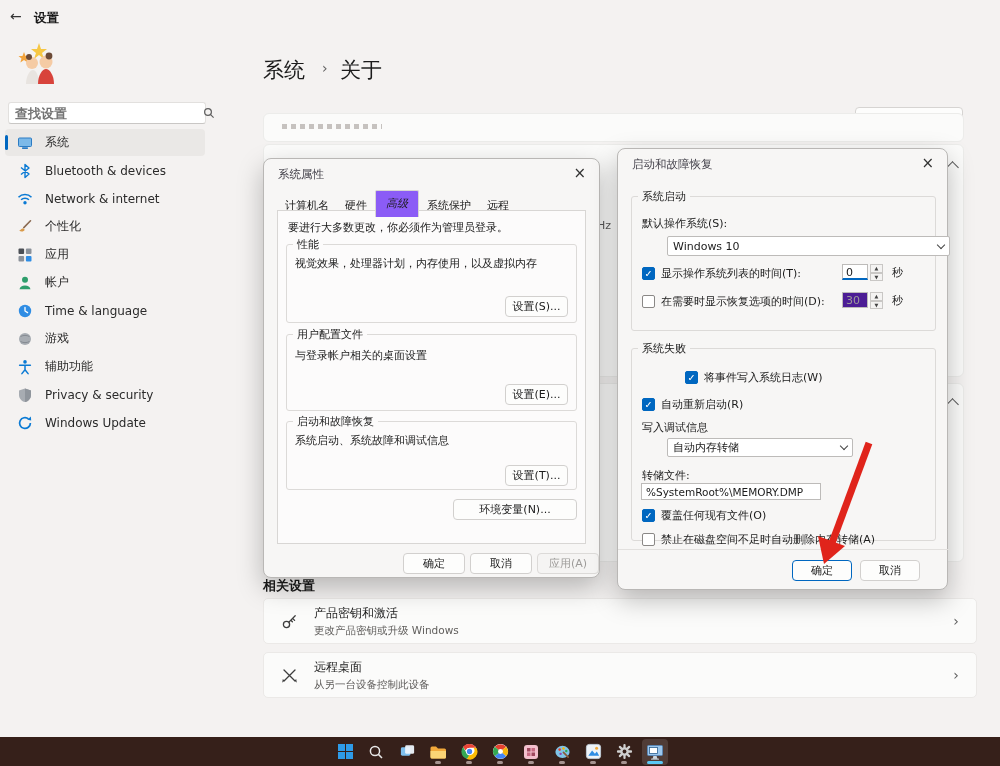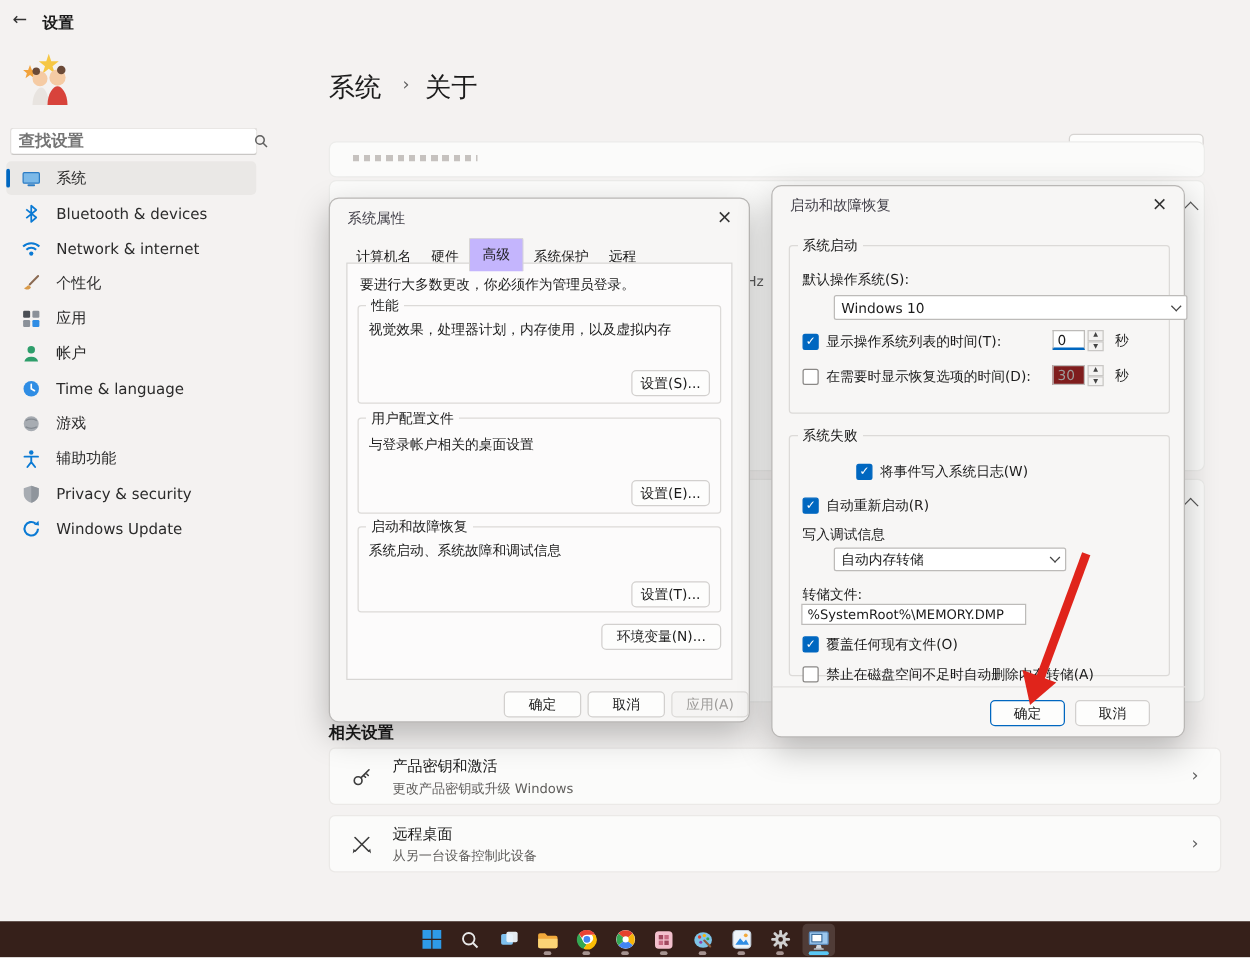--- a/index.html
+++ b/index.html
@@ -55,30 +55,30 @@
   .cbrow{position:absolute;display:flex;align-items:center;gap:6px;font-size:11px;white-space:nowrap;}
   .cb{width:13px;height:13px;border-radius:2px;box-sizing:border-box;flex:0 0 13px;}
   .cb.on{background:#0067c0;border:1px solid #0067c0;color:#fff;font-size:9.5px;line-height:11px;text-align:center;}
   .cb.on::after{content:"✓";}
   .cb.off{background:#fff;border:1px solid #8a8886;}
   .select{position:absolute;background:#fff;border:1px solid #bdbbb9;border-radius:2px;display:flex;align-items:center;font-size:11px;padding:0 5px;justify-content:space-between;margin-left:25px;}
   .dchev{width:6px;height:6px;border-right:1.3px solid #444;border-bottom:1.3px solid #444;transform:rotate(45deg);margin-top:-3px;}
   .spin{position:absolute;display:flex;align-items:flex-start;}
   .spin .val{width:26px;height:16px;background:#fff;border:1px solid #bdbbb9;font-size:11px;padding-left:3px;line-height:16px;}
   .spin.focus .val{border-bottom:2px solid #0067c0;}
-  .spin.dis .val{color:#9d9b99;background:#7f1d1d;}
+  .spin.dis .val{color:#9d9b99;background:#4c1d95;}
   .arrows{display:flex;flex-direction:column;margin-left:2px;}
   .arrows span{width:13px;height:8.5px;border:1px solid #c9c7c5;background:#f4f3f2;font-size:5px;line-height:7px;text-align:center;color:#444;}
   .unit{font-size:11px;margin-left:9px;line-height:17px;}
   .tinput{position:absolute;background:#fff;border:1px solid #bdbbb9;font-size:10.5px;padding:0 4px;font-family:inherit;color:#1b1b1b;}
 
   
   .tabs{position:absolute;left:13px;top:31px;display:flex;align-items:flex-end;}
   .tab{font-size:11px;padding:3px 8px 4px;color:#1b1b1b;}
-  .tab.active{background:#c4b5fd;border:1px solid #d8d6d4;border-bottom:0;border-radius:2px 2px 0 0;padding:5px 10px 6px;position:relative;z-index:2;}
+  .tab.active{background:#8b5cf6;border:1px solid #d8d6d4;border-bottom:0;border-radius:2px 2px 0 0;padding:5px 10px 6px;position:relative;z-index:2;font-style:italic;}
   .tabpanel{position:absolute;left:13px;top:51px;width:309px;height:334px;background:#fcfbfb;border:1px solid #d8d6d4;z-index:1;}
 
   
   .taskbar{position:absolute;left:0;top:737px;width:1000px;height:29px;background:#36201a;display:flex;align-items:center;justify-content:center;gap:5px;}
   .tb-item{position:relative;width:26px;height:26px;border-radius:4px;display:flex;align-items:center;justify-content:center;}
   .tb-item.active{background:rgba(255,255,255,.13);}
   .tb-item .run{position:absolute;bottom:1px;left:50%;transform:translateX(-50%);width:6px;height:2.5px;border-radius:2px;background:#a59390;}
   .tb-item.active .run{width:16px;background:#5ac8f5;}
 
   .arrow-overlay{position:absolute;left:0;top:0;z-index:60;pointer-events:none;}
@@ -296,21 +296,21 @@
           <div class="lbl" style="left:8px;top:6px;">与登录帐户相关的桌面设置</div>
           <div class="win-btn" style="position:absolute;right:8px;top:42px;width:63px;height:21px;">设置(E)...</div>
         </fieldset>
 
         <fieldset style="left:8px;top:203px;width:291px;height:76px;">
           <legend>启动和故障恢复</legend>
           <div class="lbl" style="left:8px;top:4px;">系统启动、系统故障和调试信息</div>
           <div class="win-btn" style="position:absolute;right:8px;top:36px;width:63px;height:21px;">设置(T)...</div>
         </fieldset>
 
-        <div class="win-btn" style="position:absolute;right:8px;top:288px;width:96px;height:21px;">环境变量(N)...</div>
+        <div class="win-btn" style="position:absolute;right:8px;top:288px;width:124px;height:21px;">环境变量(N)...</div>
       </div>
 
       <div class="win-btn" style="position:absolute;left:139px;top:394px;width:62px;height:21px;">确定</div>
       <div class="win-btn" style="position:absolute;left:206px;top:394px;width:62px;height:21px;">取消</div>
       <div class="win-btn disabled" style="position:absolute;left:273px;top:394px;width:62px;height:21px;">应用(A)</div>
     </div>
 
     <div class="abs dlg" style="left:617px;top:148px;width:331px;height:442px;z-index:30;">
       <div class="abs dlg-title" style="left:14px;top:8px;">启动和故障恢复</div>
       <div class="abs dlg-x" style="right:13px;top:7px;">×</div>

